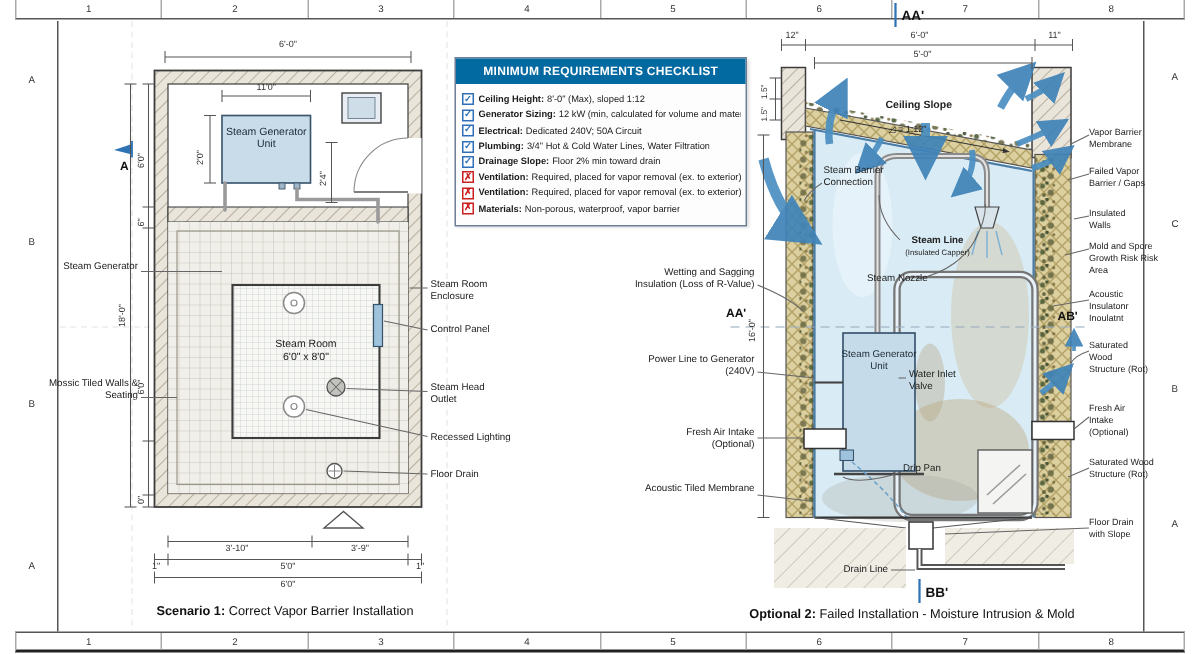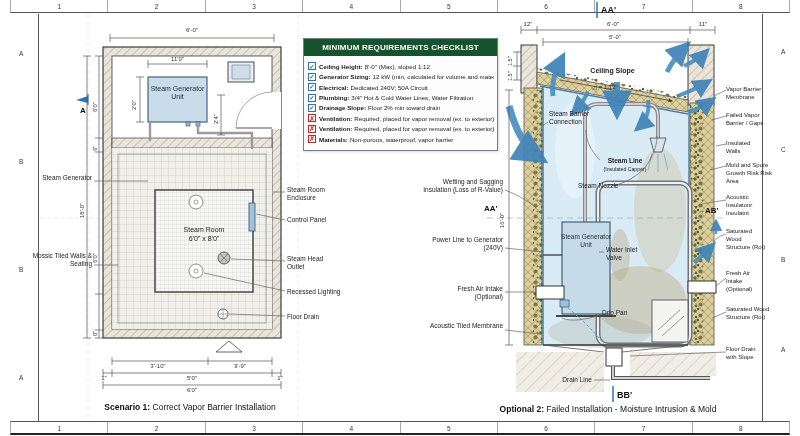--- a/index.html
+++ b/index.html
@@ -16,21 +16,21 @@
   .marker{position:absolute;font-weight:bold;font-size:8px;color:#111;white-space:nowrap}
   .cap{position:absolute;font-size:8.5px;text-align:center;color:#111;white-space:nowrap}
   .cap b{font-weight:bold}
   .ruler{position:absolute;left:10px;width:780px;height:13px;display:flex;border-bottom:1px solid #555}
   .ruler.bottom{border-bottom:2px solid #222;border-top:1px solid #555;height:14px}
   .ruler span{flex:1;text-align:center;font-size:6.5px;color:#333;border-right:1px solid #aaa;line-height:13px}
   .ruler span:last-child{border-right:none}
   .vline{position:absolute;width:1px;background:#555}
   .rowletter{position:absolute;font-size:6.5px;color:#333}
   .checklist{position:absolute;left:303px;top:38px;width:195px;border:1px solid #6d7f96;background:#fdfdfd;box-shadow:1px 1px 2px rgba(0,0,0,.15)}
-  .checklist .hdr{background:#14532d;color:#fff;font-weight:bold;font-size:8px;text-align:center;padding:4px 2px;letter-spacing:.2px}
+  .checklist .hdr{background:#0369a1;color:#fff;font-weight:bold;font-size:8px;text-align:center;padding:4px 2px;letter-spacing:.2px}
   .checklist .rows{padding:4px 3px 4px 4px}
   .crow{display:flex;align-items:center;margin:2.4px 0;font-size:6.2px;line-height:1.15}
   .chk{width:8px;height:8px;border:1px solid #888;display:flex;align-items:center;justify-content:center;font-size:6.5px;font-weight:bold;margin-right:3px;flex:none;background:#fff}
   .chk.pass{border-color:#2f6fb8;color:#2f6fb8}
   .chk.fail{border-color:#cc1f1f;color:#cc1f1f}
   .crow .txt{white-space:nowrap;overflow:hidden}
   .crow .txt b{margin-right:2px}
   .unitlabel{position:absolute;font-size:7px;text-align:center;color:#1c2b36;line-height:1.2}
   .roomlabel{position:absolute;font-size:7px;text-align:center;color:#222;line-height:1.3}
 </style>

